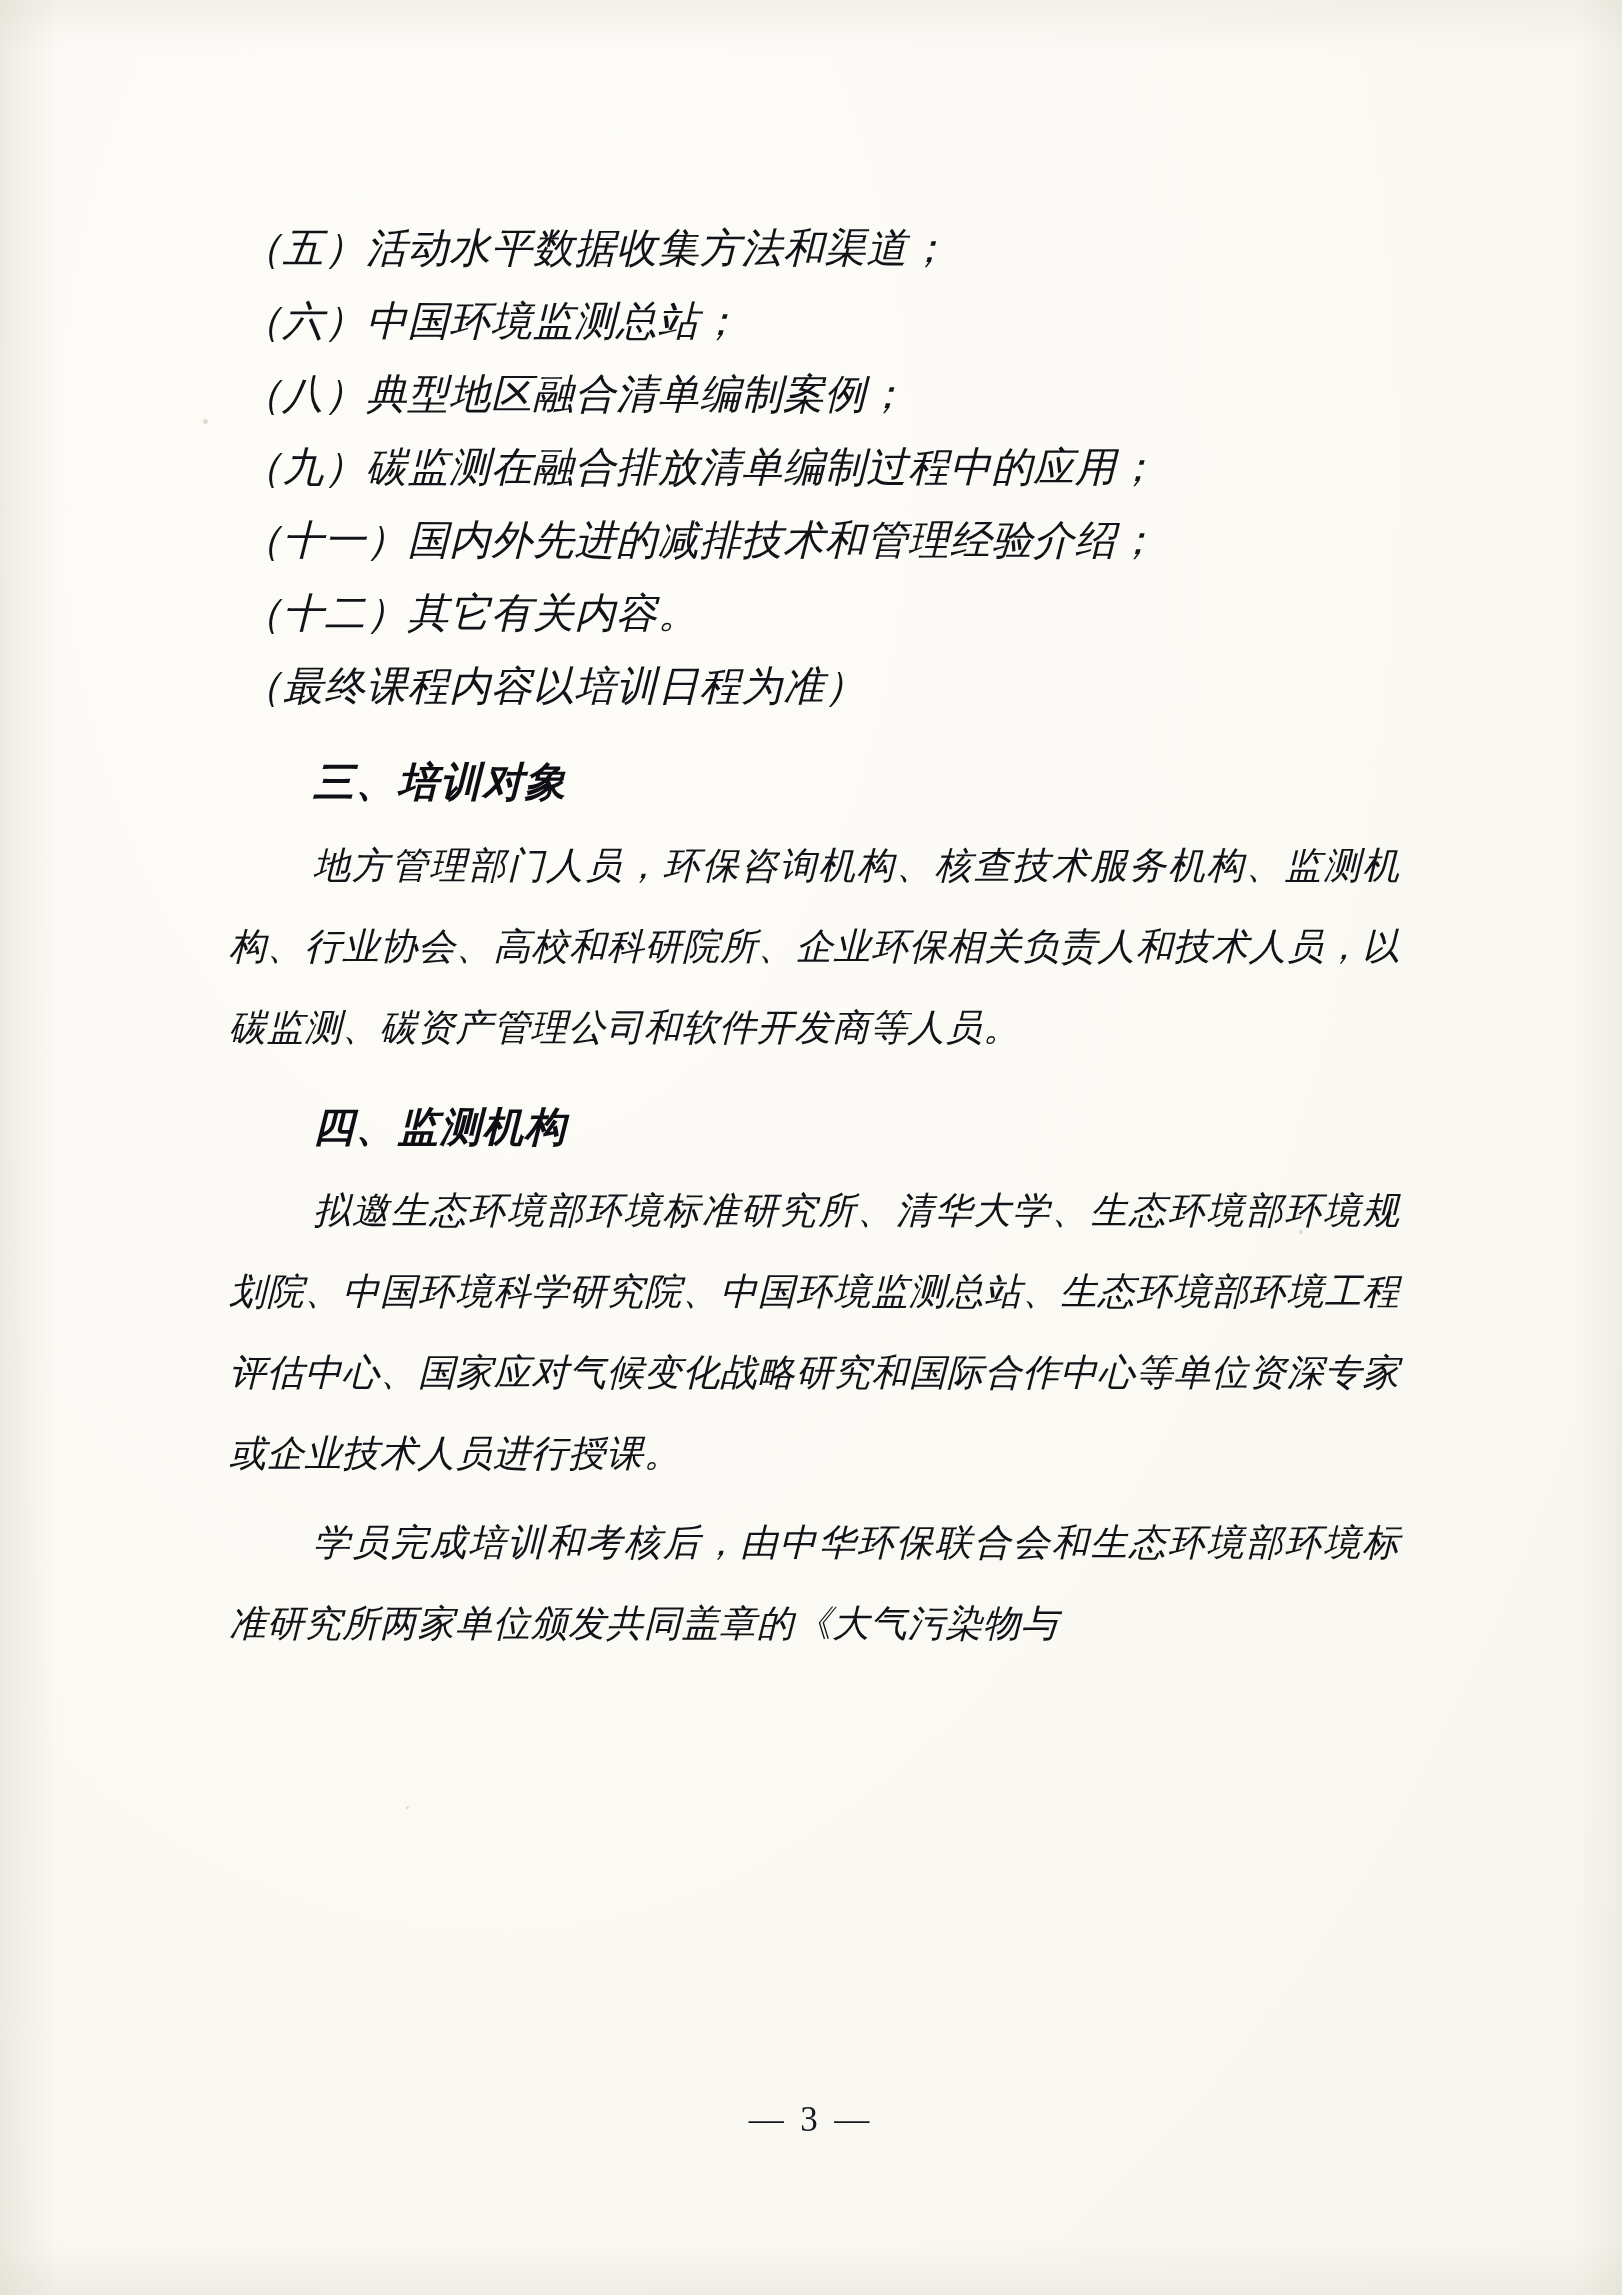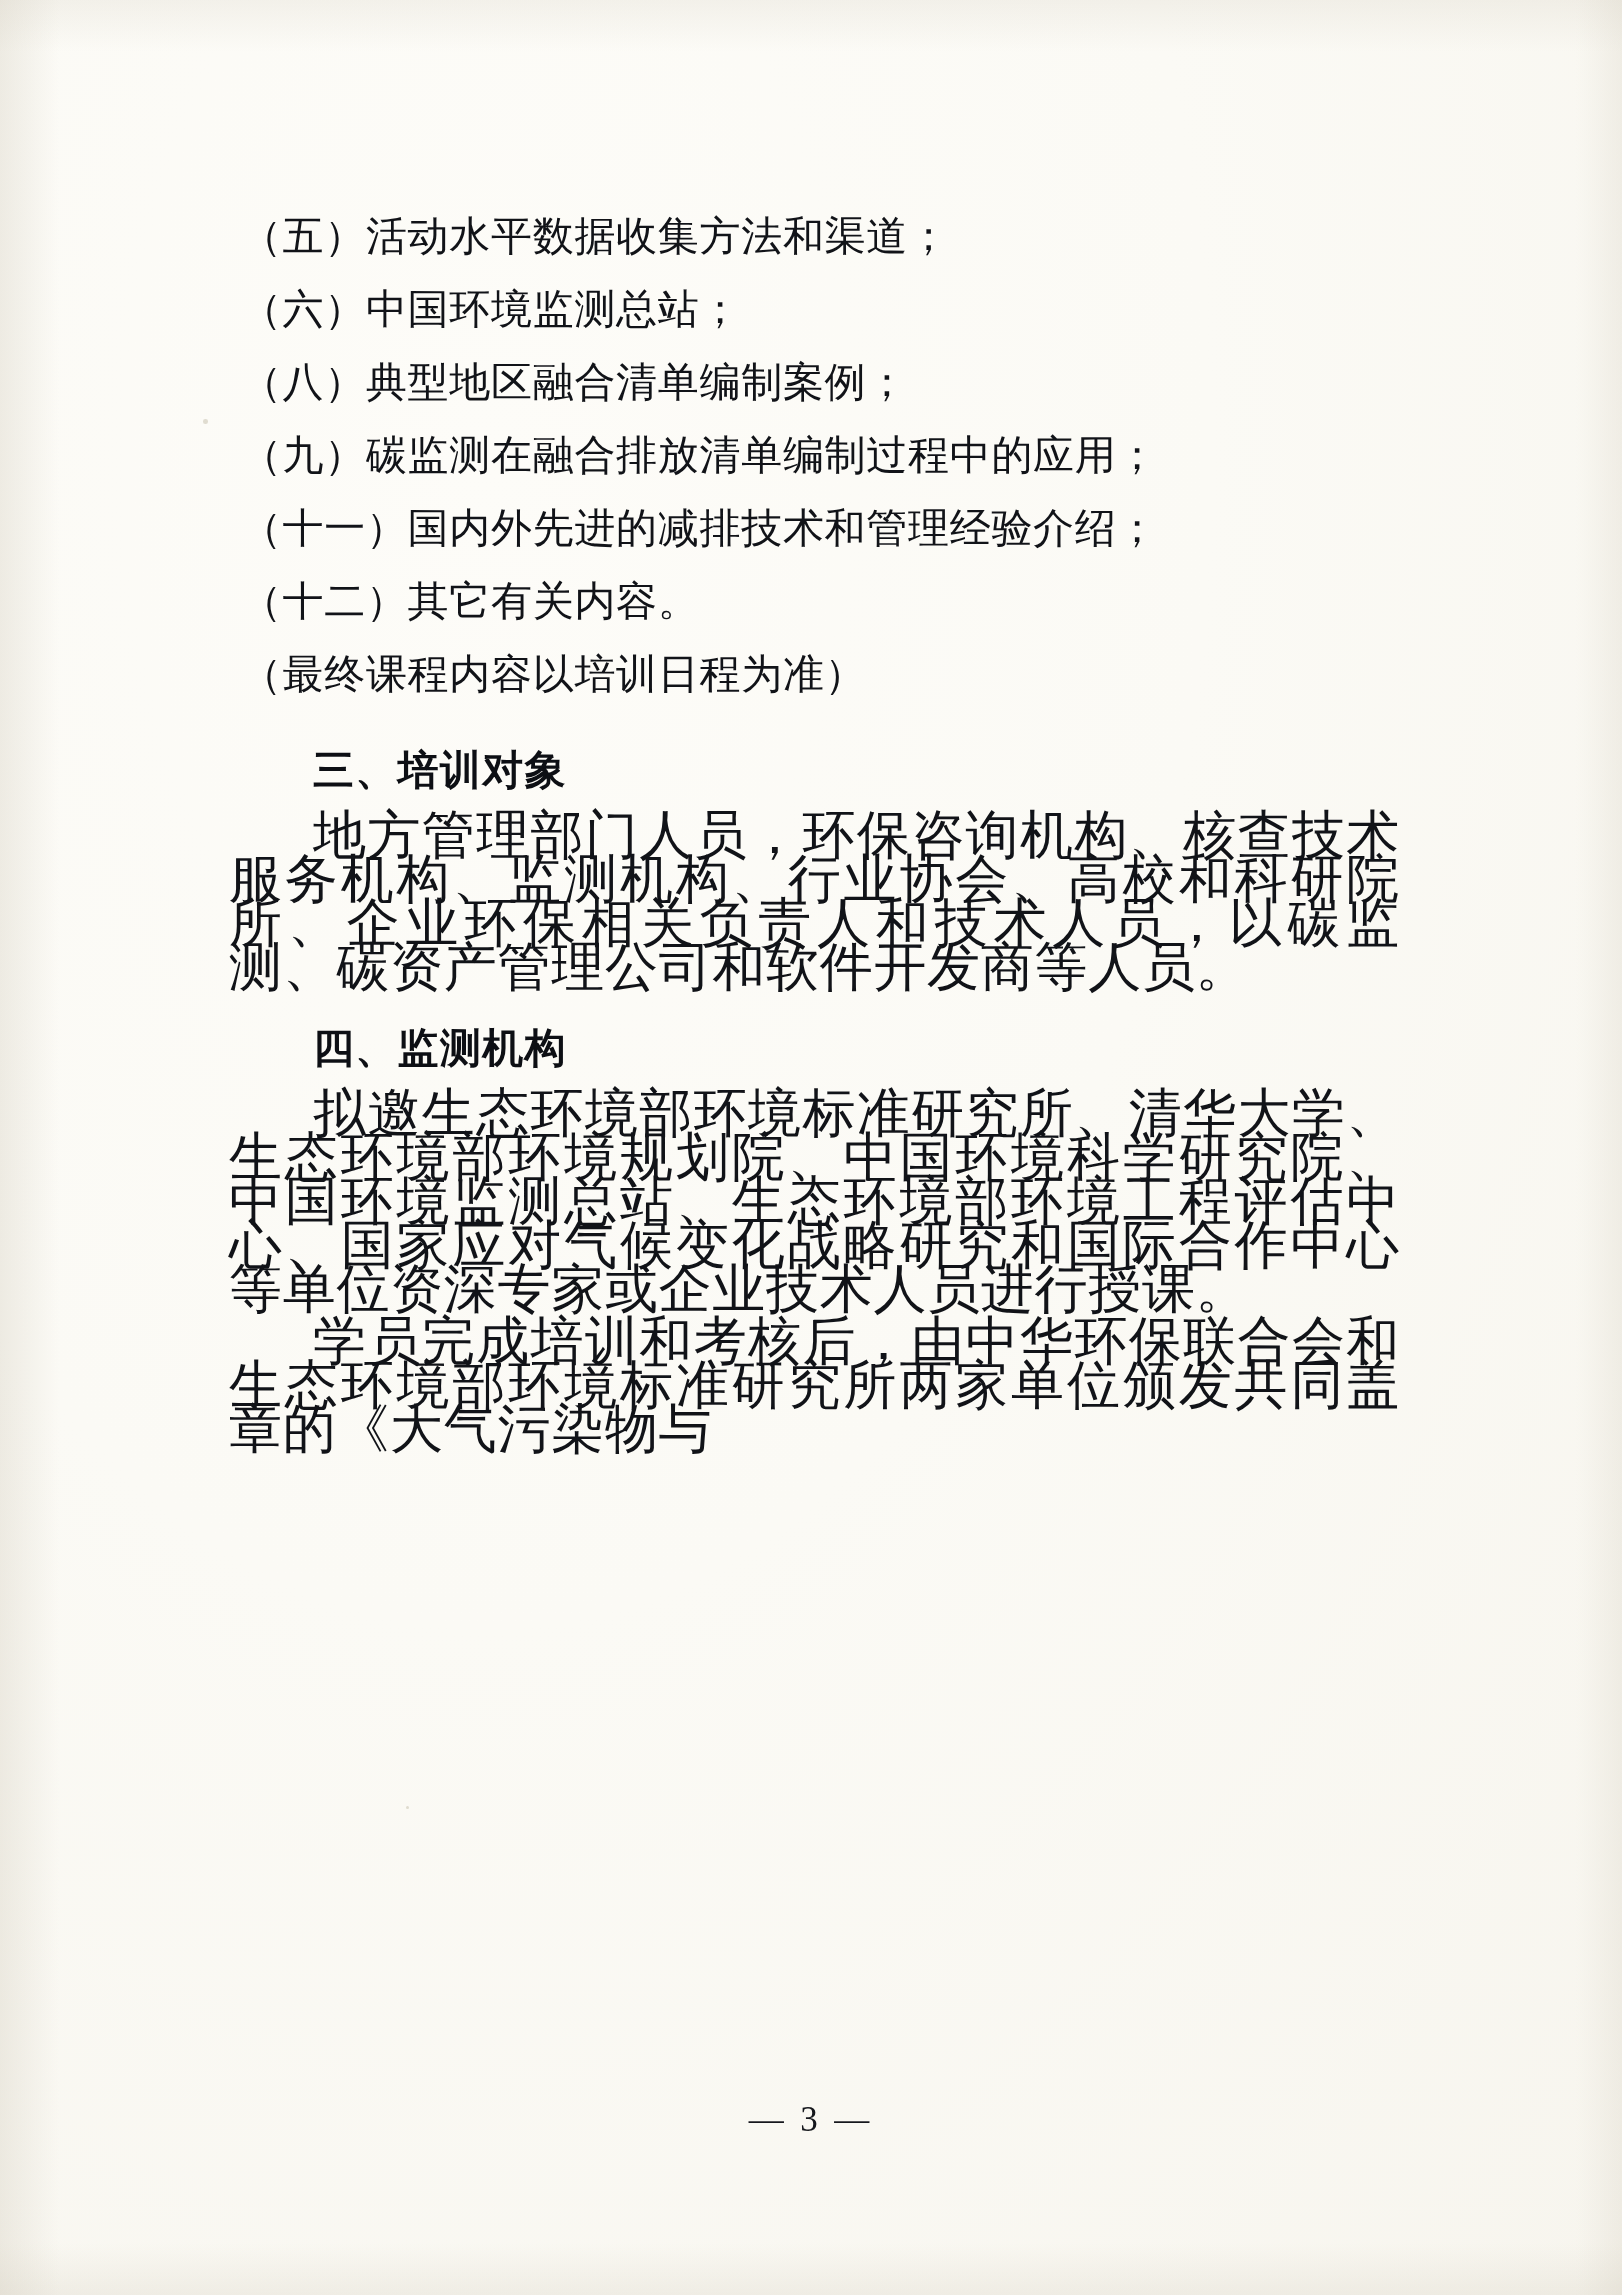--- a/index.html
+++ b/index.html
@@ -29,36 +29,37 @@
     background:
       linear-gradient(to right, rgba(205,198,182,0.30) 0px, rgba(255,255,255,0) 59px),
       linear-gradient(to left, rgba(205,198,182,0.22) 0px, rgba(255,255,255,0) 46px),
       linear-gradient(to bottom, rgba(205,198,182,0.20) 0px, rgba(255,255,255,0) 52px),
       linear-gradient(to top, rgba(205,198,182,0.22) 0px, rgba(255,255,255,0) 52px);
     pointer-events: none;
   }
   .content {
     position: absolute;
     left: 229px;
-    top: 200px;
+    top: 212px;
     width: 1171px;
+    font-style: italic;
   }
   .line {
     font-size: 41px;
     line-height: 73px;
     color: #111318;
     letter-spacing: 0.7px;
     white-space: nowrap;
   }
   .indent-list {
     padding-left: 11.8px;
   }
   .para {
-    font-size: 53px;
-    line-height: 44px;
+    font-size: 37px;
+    line-height: 81px;
     color: #111318;
     letter-spacing: 0.7px;
     text-align: justify;
     text-justify: inter-ideograph;
   }
   .para-first {
     text-indent: 84px;
   }
   .heading {
     font-size: 41px;

